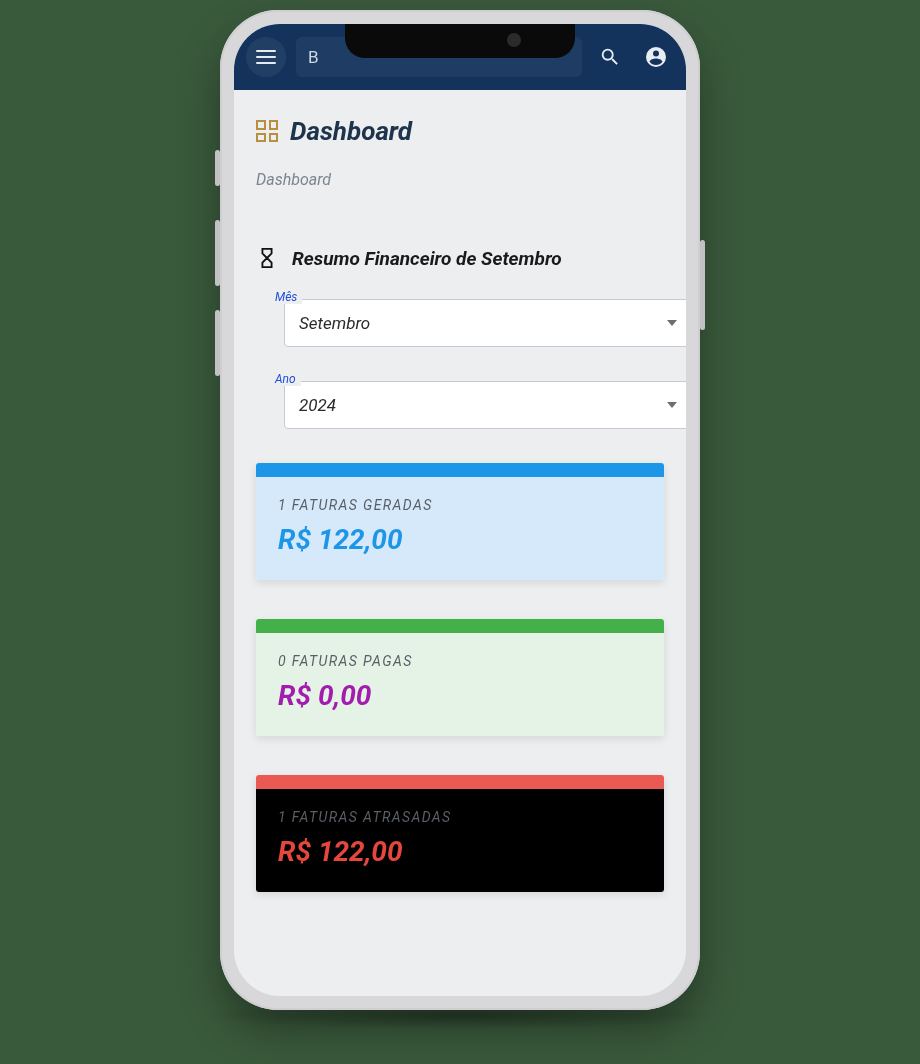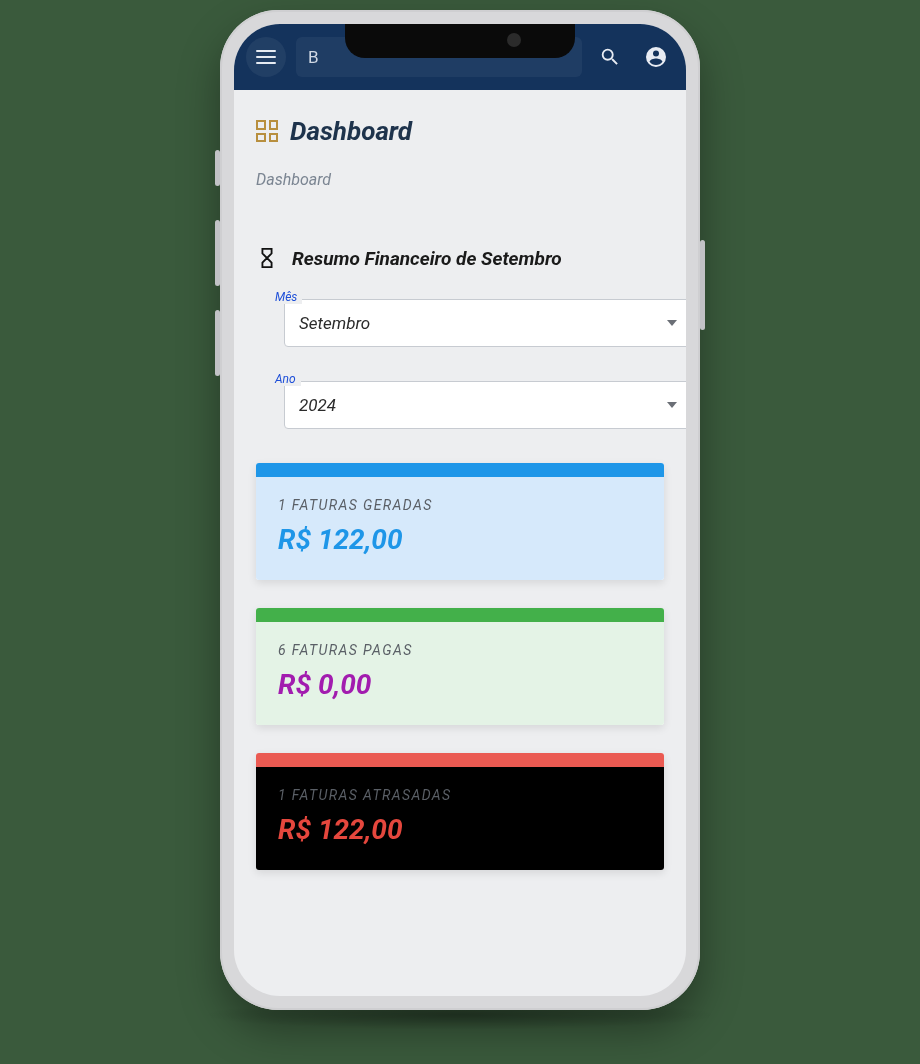--- a/index.html
+++ b/index.html
@@ -191,21 +191,21 @@
     color: #2b2b2b;
     cursor: pointer;
     margin-left: 28px;
   }
   .caret-down {
     width: 0; height: 0;
     border-left: 5px solid transparent;
     border-right: 5px solid transparent;
     border-top: 6px solid #6b6f76;
   }
-  .cards { display: flex; flex-direction: column; gap: 28px; margin-top: 20px; }
+  .cards { display: flex; flex-direction: column; gap: 39px; margin-top: 20px; }
   .card {
     background: #fff;
     border-radius: 3px;
     box-shadow: 0 3px 8px rgba(0,0,0,0.10);
     overflow: hidden;
   }
   .card-bar { height: 14px; }
   .card-body { padding: 20px 22px 24px 22px; }
   .card-label {
     font-size: 14px;
@@ -320,21 +320,21 @@
             <div class="card-bar"></div>
             <div class="card-body">
               <div class="card-label">1 FATURAS GERADAS</div>
               <div class="card-value">R$ 122,00</div>
             </div>
           </div>
 
           <div class="card c-green">
             <div class="card-bar"></div>
             <div class="card-body">
-              <div class="card-label">6 FATURAS PAGAS</div>
+              <div class="card-label">0 FATURAS PAGAS</div>
               <div class="card-value">R$ 0,00</div>
             </div>
           </div>
 
           <div class="card c-red">
             <div class="card-bar"></div>
             <div class="card-body">
               <div class="card-label">1 FATURAS ATRASADAS</div>
               <div class="card-value">R$ 122,00</div>
             </div>

